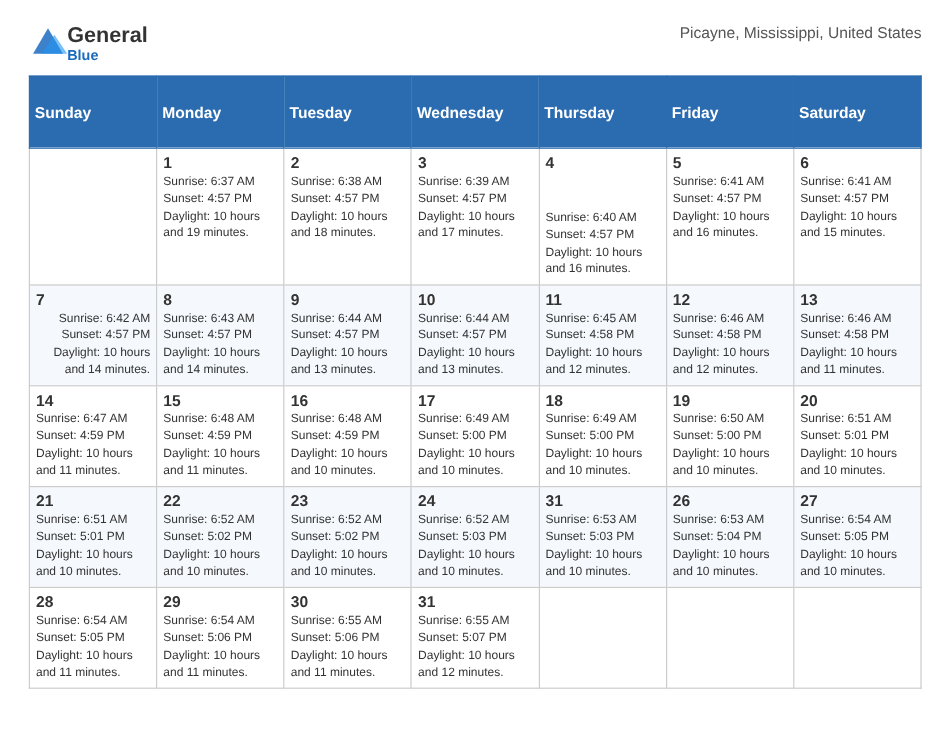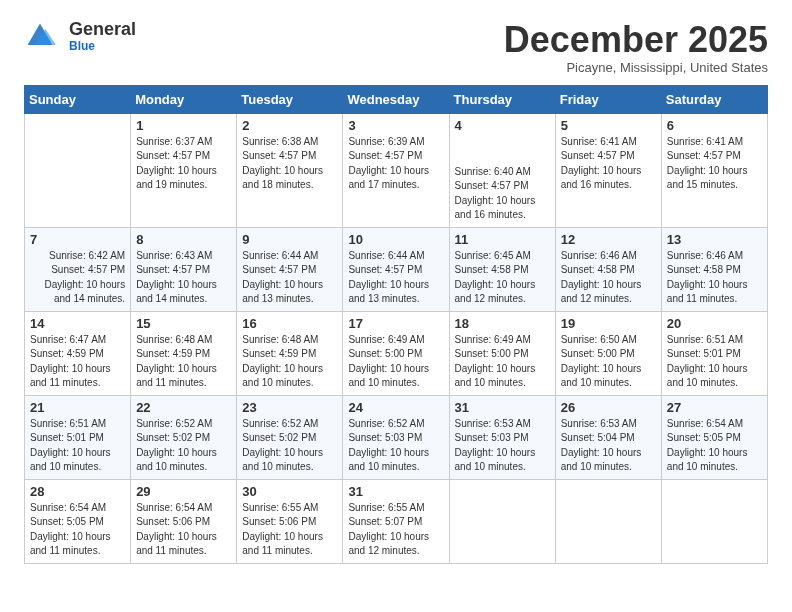--- a/index.html
+++ b/index.html
@@ -12,21 +12,21 @@
     }
     .header {
       display: flex;
       justify-content: space-between;
       align-items: flex-start;
       margin-bottom: 10px;
     }
     .logo {
       display: flex;
       align-items: center;
-      gap: 13px;
+      gap: 0;
     }
     .logo-text {
       display: flex;
       flex-direction: column;
       line-height: 1.1;
     }
     .logo-general {
       font-size: 18px;
       font-weight: bold;
       color: #333;
@@ -56,21 +56,21 @@
     .calendar {
       width: 100%;
       border-collapse: collapse;
       border: 1px solid #ccc;
     }
     .calendar th {
       background: #2b6cb0;
       color: #fff;
       font-size: 13px;
       font-weight: bold;
-      padding: 6px 4px;
+      padding: 22px 4px;
       text-align: left;
       border: 1px solid #2b6cb0;
     }
     .calendar td {
       vertical-align: top;
       border: 1px solid #ccc;
       padding: 4px 5px;
       width: calc(100% / 7);
       min-height: 80px;
       font-size: 10.5px;
@@ -103,21 +103,20 @@
     <svg class="logo-icon" viewBox="0 0 36 36">
       <polygon points="18,4 32,28 4,28" fill="#1a6bbf" opacity="0.85"></polygon>
       <polygon points="24,10 36,28 12,28" fill="#2196f3" opacity="0.6"></polygon>
     </svg>
     <div class="logo-text">
       <span class="logo-general">General</span>
       <span class="logo-blue">Blue</span>
     </div>
   </div>
   <div class="title-block">
-    <div class="month-title">December 2025</div>
     <div class="location">Picayne, Mississippi, United States</div>
   </div>
 </div>
 
 <table class="calendar">
   <thead>
     <tr>
     <th>Sunday</th>
         <th>Monday</th>
         <th>Tuesday</th>

